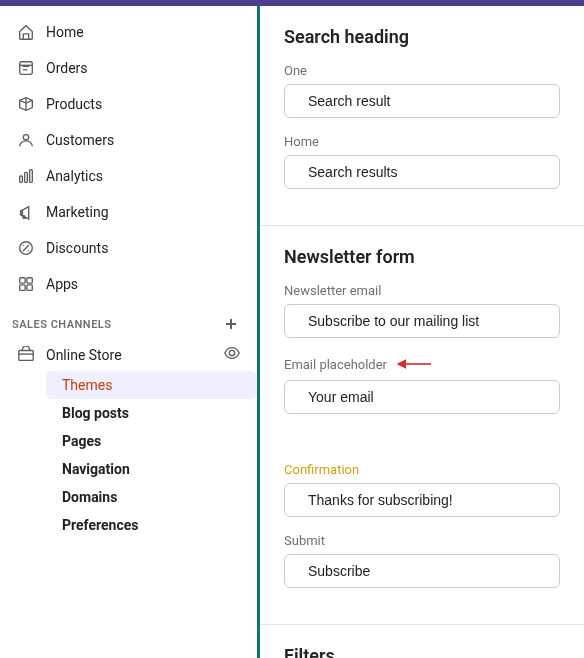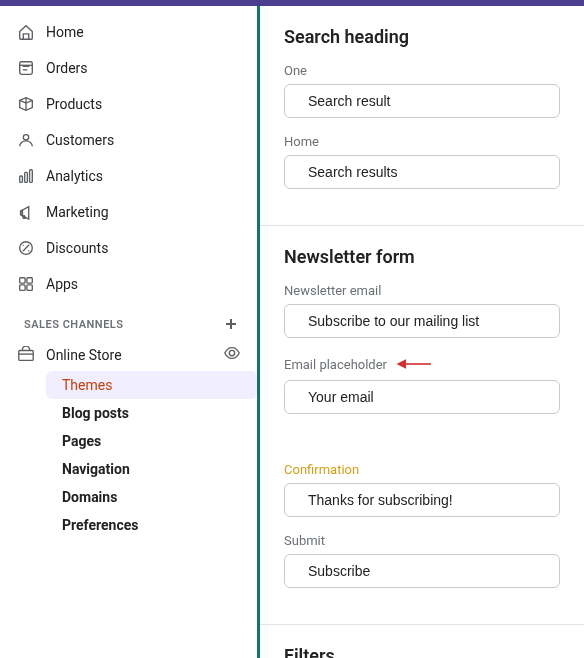--- a/index.html
+++ b/index.html
@@ -13,21 +13,21 @@
 
     
     .sidebar { width: 260px; background: #fff; border-right: 3px solid #0f766e; display: flex; flex-direction: column; overflow-y: auto; flex-shrink: 0; }
 
     .sidebar-nav { padding: 8px 0; }
 
     .nav-item { display: flex; align-items: center; gap: 10px; padding: 8px 16px; cursor: pointer; color: #202223; text-decoration: none; font-size: 14px; }
     .nav-item .icon { width: 20px; height: 20px; display: flex; align-items: center; justify-content: center; flex-shrink: 0; }
     .nav-item svg { width: 18px; height: 18px; fill: none; stroke: #5c5f62; stroke-width: 1.5; }
 
-    .sales-channels-header { display: flex; align-items: center; justify-content: space-between; padding: 12px 16px 4px 24px; }
+    .sales-channels-header { display: flex; align-items: center; justify-content: space-between; padding: 12px 16px 4px 12px; }
     .sales-channels-label { font-size: 11px; font-weight: 600; color: #6d7175; text-transform: uppercase; letter-spacing: 0.5px; }
     .sales-channels-add { width: 20px; height: 20px; border-radius: 50%; border: none; background: none; cursor: pointer; display: flex; align-items: center; justify-content: center; color: #5c5f62; font-size: 18px; line-height: 1; }
 
     .online-store-row { display: flex; align-items: center; justify-content: space-between; padding: 6px 16px; }
     .online-store-left { display: flex; align-items: center; gap: 10px; }
     .online-store-icon { width: 20px; height: 20px; display: flex; align-items: center; justify-content: center; }
     .view-icon { color: #5c5f62; }
 
     .sub-nav { padding-left: 46px; }
     .sub-nav-item { display: block; padding: 6px 16px; color: #202223; font-size: 14px; cursor: pointer; text-decoration: none; font-weight: bold; }

